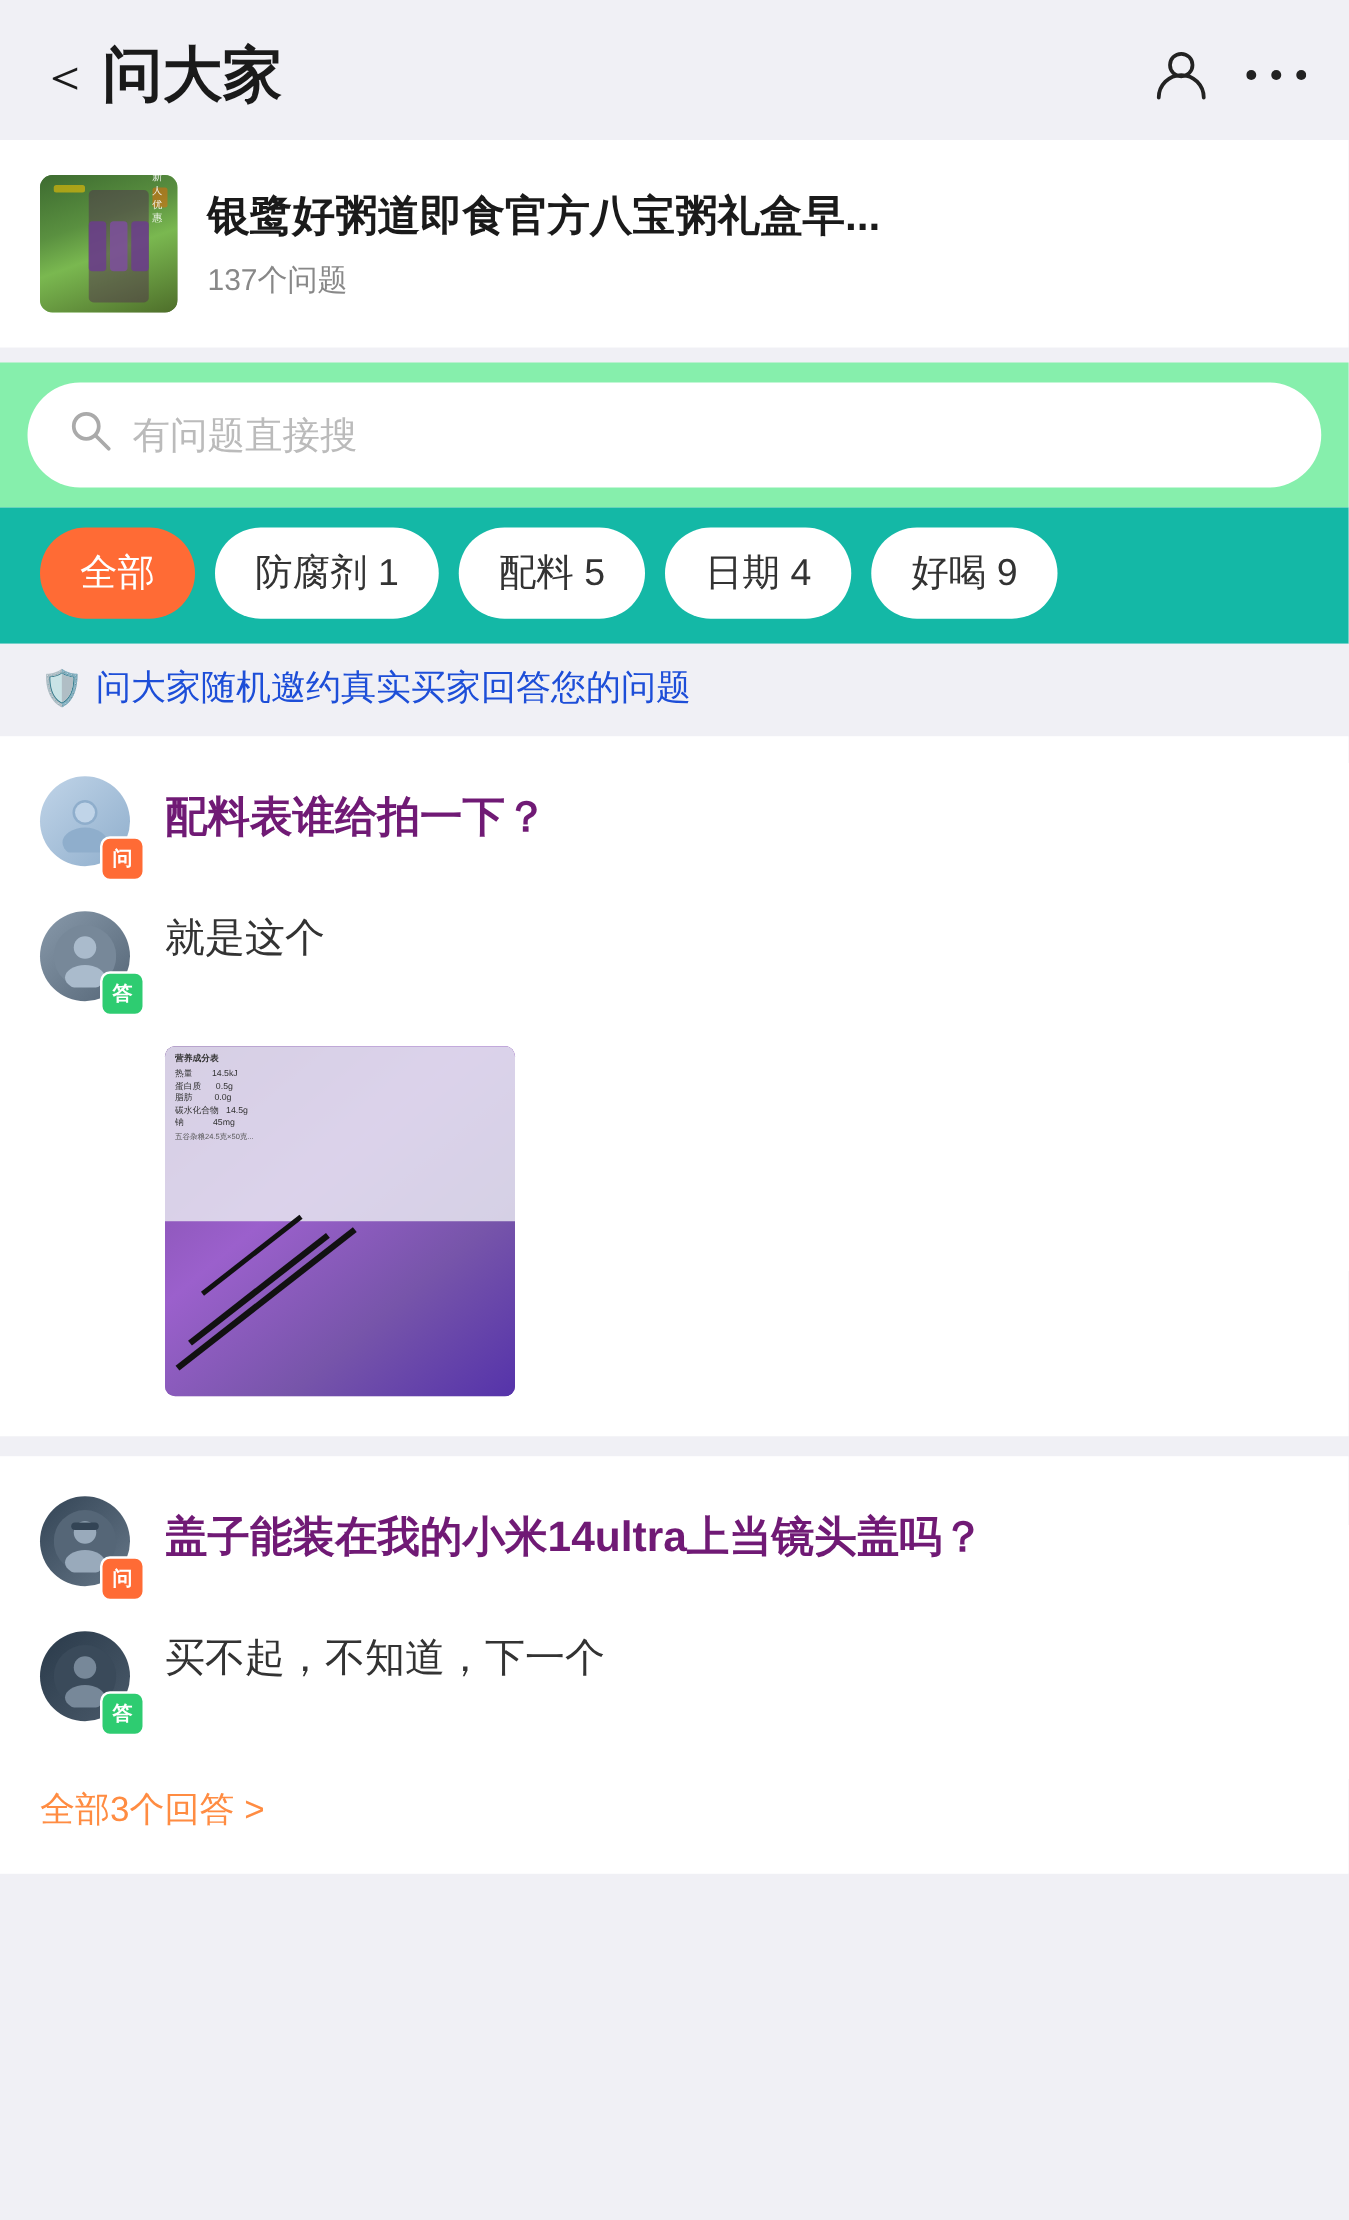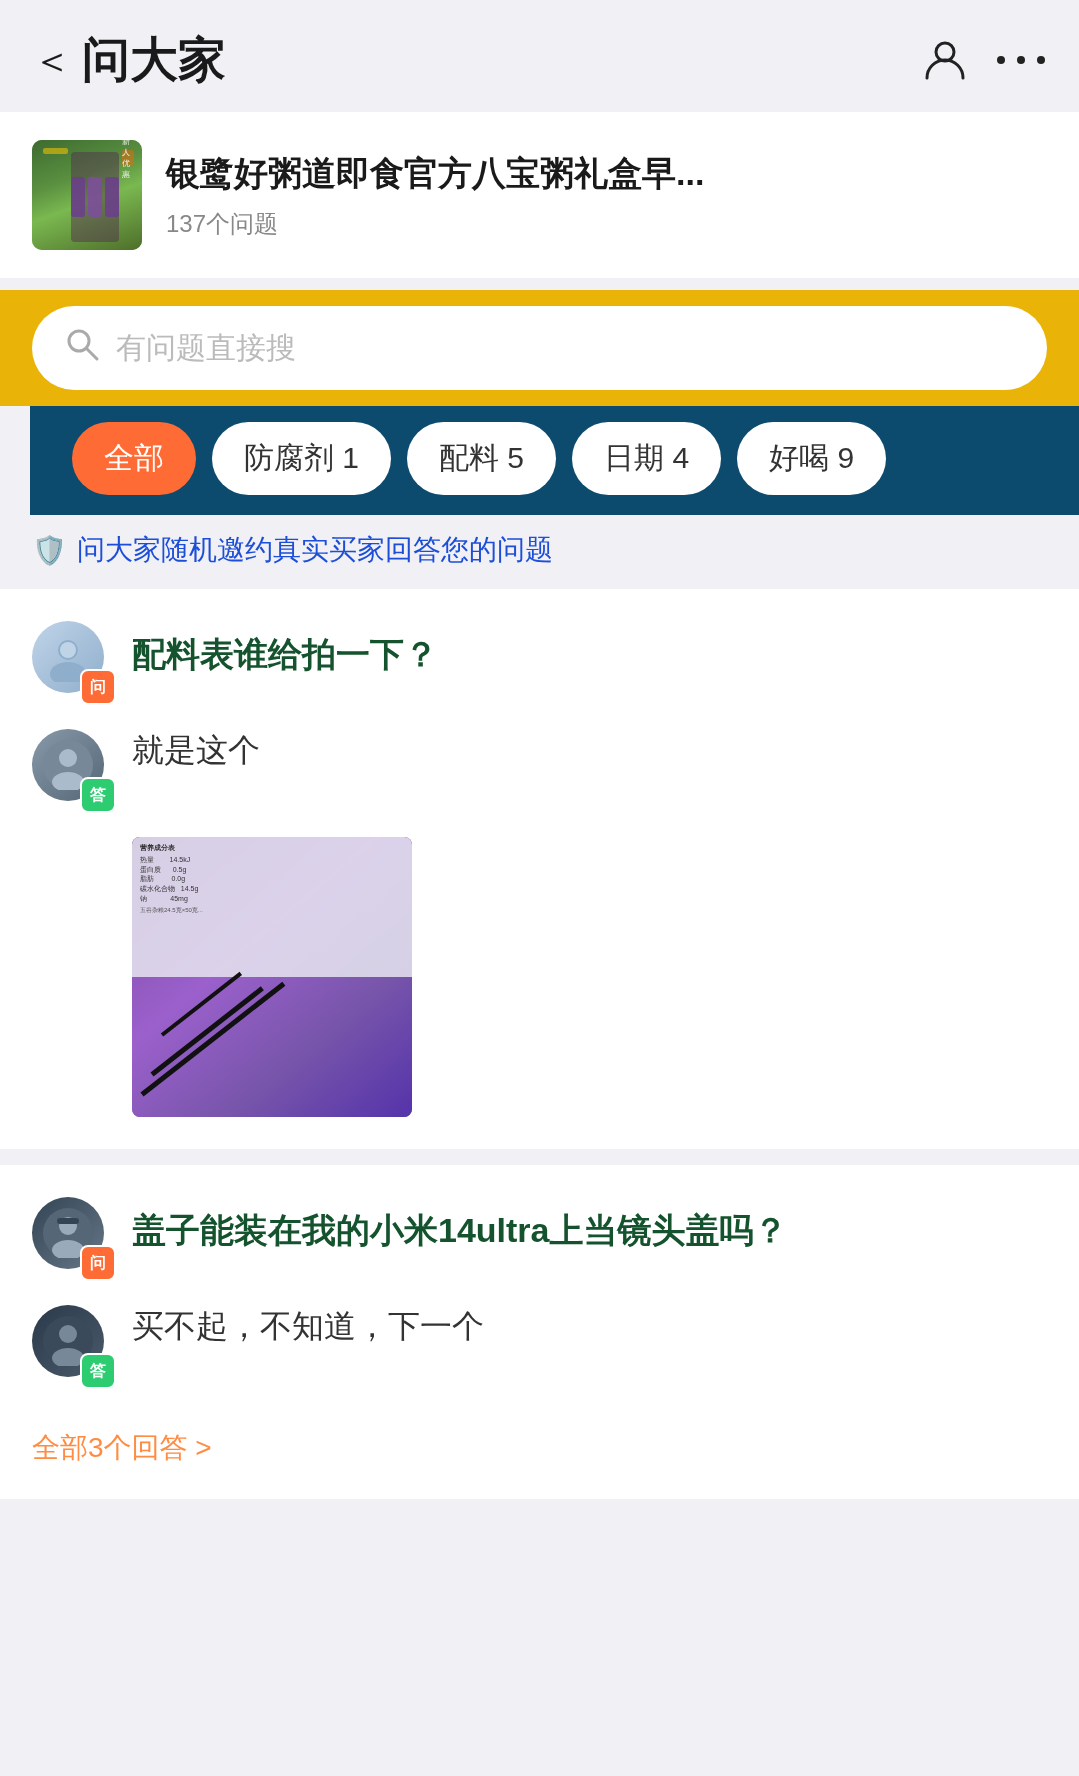--- a/index.html
+++ b/index.html
@@ -79,22 +79,22 @@
       line-height: 1.4;
       margin-bottom: 10px;
     }
     .product-count {
       font-size: 24px;
       color: #888;
     }
 
     
     .search-container {
-      background: #eab308;
-      padding: 16px 32px;
+      background: #86efac;
+      padding: 16px 22px;
       text-align: right;
     }
     .search-bar {
       background: #fff;
       border-radius: 50px;
       padding: 20px 32px;
       display: flex;
       align-items: center;
       gap: 16px;
     }
@@ -102,26 +102,25 @@
       font-size: 32px;
       color: #aaa;
     }
     .search-placeholder {
       font-size: 30px;
       color: #bbb;
     }
 
     
     .filter-tabs {
-      background: #0c4a6e;
-      padding: 16px 32px 20px 42px;
+      background: #14b8a6;
+      padding: 16px 32px 20px 32px;
       display: flex;
       gap: 16px;
       overflow-x: auto;
-      margin-left: 30px;
     }
     .filter-tab {
       padding: 16px 32px;
       border-radius: 50px;
       font-size: 30px;
       font-weight: 500;
       white-space: nowrap;
       flex-shrink: 0;
     }
     .filter-tab.active {
@@ -210,21 +209,21 @@
     .badge-question {
       background: #ff6b35;
     }
     .badge-answer {
       background: #2ecc71;
     }
     .qa-text {
       flex: 1;
       font-size: 34px;
       font-weight: 600;
-      color: #14532d;
+      color: #701a75;
       line-height: 1.5;
       padding-top: 8px;
     }
     .answer-text {
       font-size: 32px;
       font-weight: 400;
       color: #333;
     }
 
     

